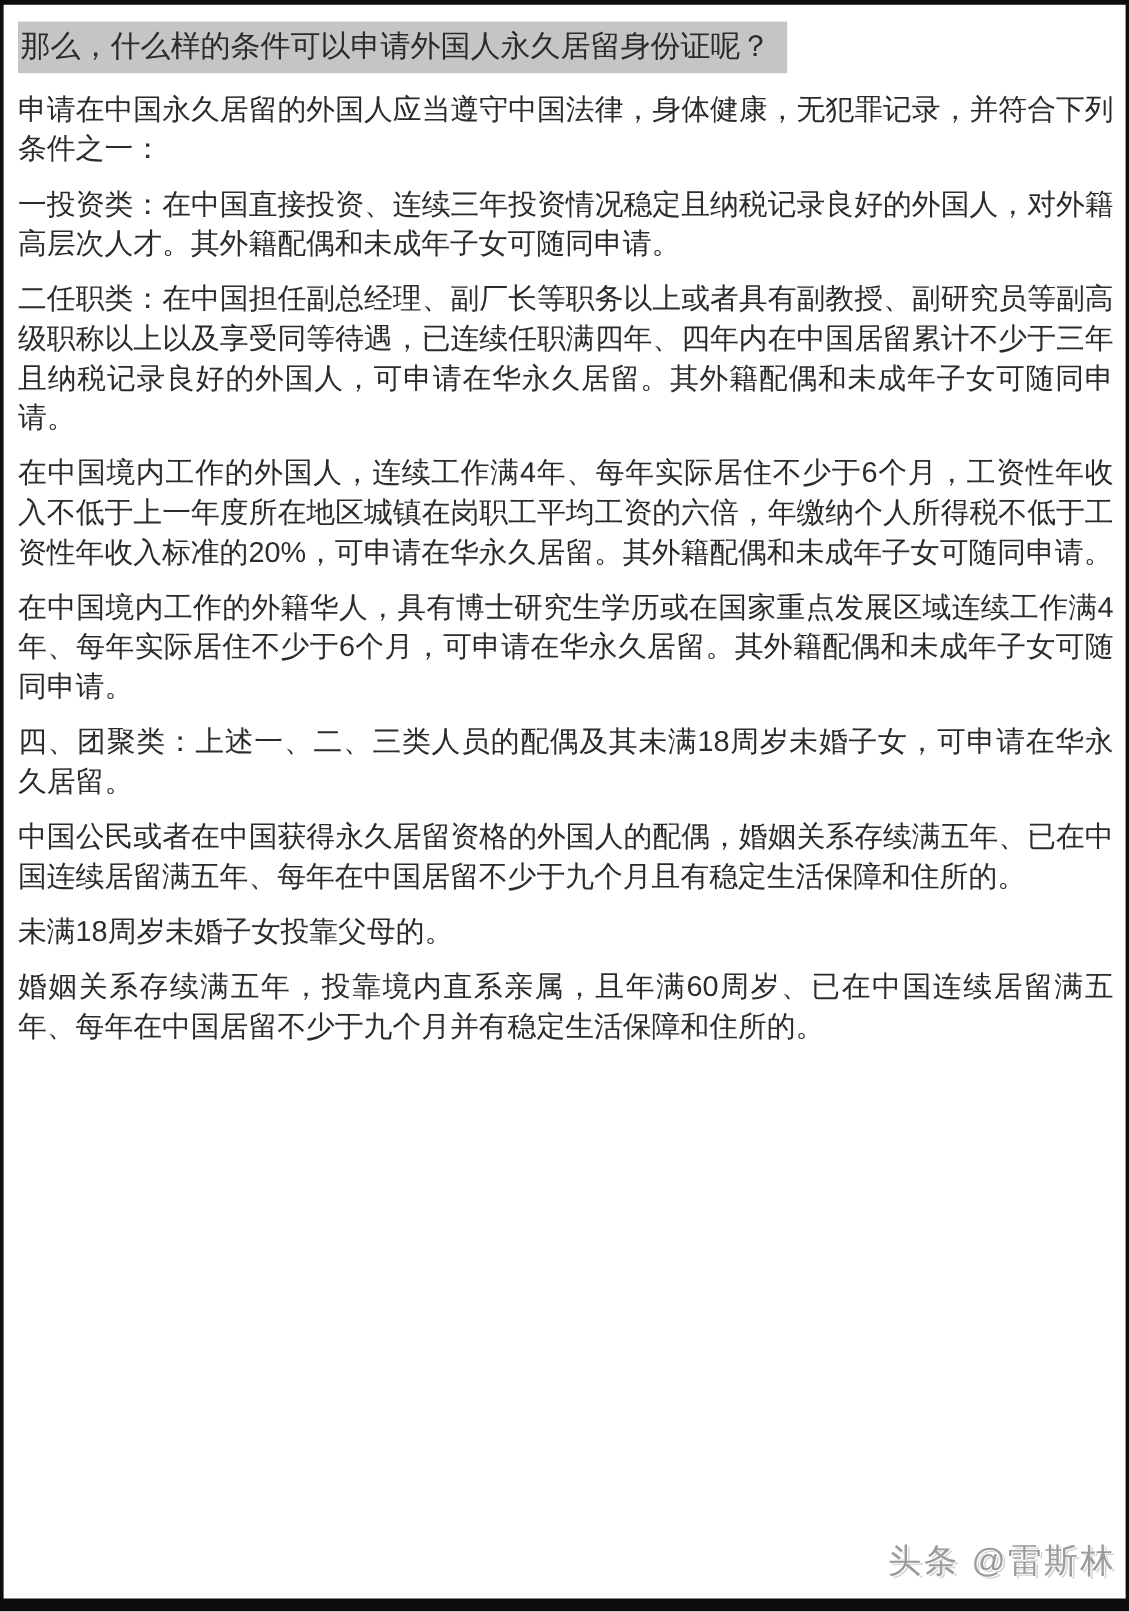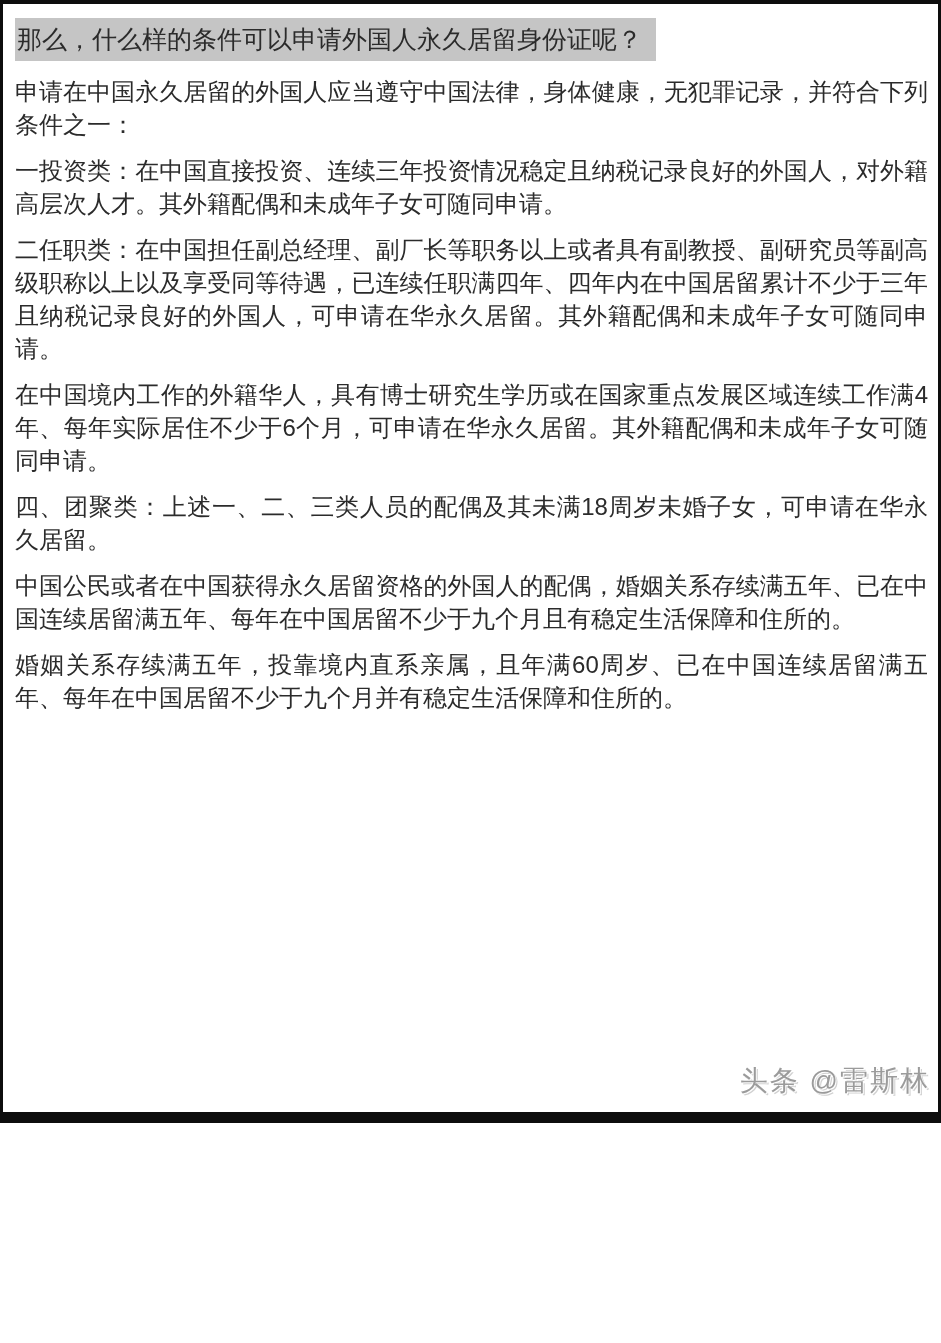--- a/index.html
+++ b/index.html
@@ -9,21 +9,21 @@
   }
   body {
     width: 941px;
     height: 1343px;
     font-family: "Liberation Sans", "DejaVu Sans", sans-serif;
   }
   .page {
     position: relative;
     box-sizing: border-box;
     width: 941px;
-    height: 1123px;
+    height: 1343px;
     background: var(--bg, #ffffff);
     border-top: 4px solid var(--border, #0d0d0d);
     border-left: 3px solid var(--border, #0d0d0d);
     border-right: 3px solid var(--border, #0d0d0d);
     border-bottom: 11px solid var(--border, #0d0d0d);
     padding: 13px 10px 0 12px;
     overflow: hidden;
   }
   .title-line {
     font-size: 25px;
@@ -66,26 +66,28 @@
   <div class="title-line">
     <mark>那么，什么样的条件可以申请外国人永久居留身份证呢？</mark>
   </div>
 
   <p class="body-para">申请在中国永久居留的外国人应当遵守中国法律，身体健康，无犯罪记录，并符合下列条件之一：</p>
 
   <p class="body-para">一投资类：在中国直接投资、连续三年投资情况稳定且纳税记录良好的外国人，对外籍高层次人才。其外籍配偶和未成年子女可随同申请。</p>
 
   <p class="body-para">二任职类：在中国担任副总经理、副厂长等职务以上或者具有副教授、副研究员等副高级职称以上以及享受同等待遇，已连续任职满四年、四年内在中国居留累计不少于三年且纳税记录良好的外国人，可申请在华永久居留。其外籍配偶和未成年子女可随同申请。</p>
 
+  <p class="body-para">在中国境内工作的外国人，连续工作满4年、每年实际居住不少于6个月，工资性年收入不低于上一年度所在地区城镇在岗职工平均工资的六倍，年缴纳个人所得税不低于工资性年收入标准的20%，可申请在华永久居留。其外籍配偶和未成年子女可随同申请。</p>
 
   <p class="body-para">在中国境内工作的外籍华人，具有博士研究生学历或在国家重点发展区域连续工作满4年、每年实际居住不少于6个月，可申请在华永久居留。其外籍配偶和未成年子女可随同申请。</p>
 
 
   <p class="body-para">四、团聚类：上述一、二、三类人员的配偶及其未满18周岁未婚子女，可申请在华永久居留。</p>
 
   <p class="body-para">中国公民或者在中国获得永久居留资格的外国人的配偶，婚姻关系存续满五年、已在中国连续居留满五年、每年在中国居留不少于九个月且有稳定生活保障和住所的。</p>
 
+  <p class="body-para">未满18周岁未婚子女投靠父母的。</p>
 
   <p class="body-para">婚姻关系存续满五年，投靠境内直系亲属，且年满60周岁、已在中国连续居留满五年、每年在中国居留不少于九个月并有稳定生活保障和住所的。</p>
 
   <div class="watermark">头条 @雷斯林</div>
 
 </div>
 
 </body></html>

